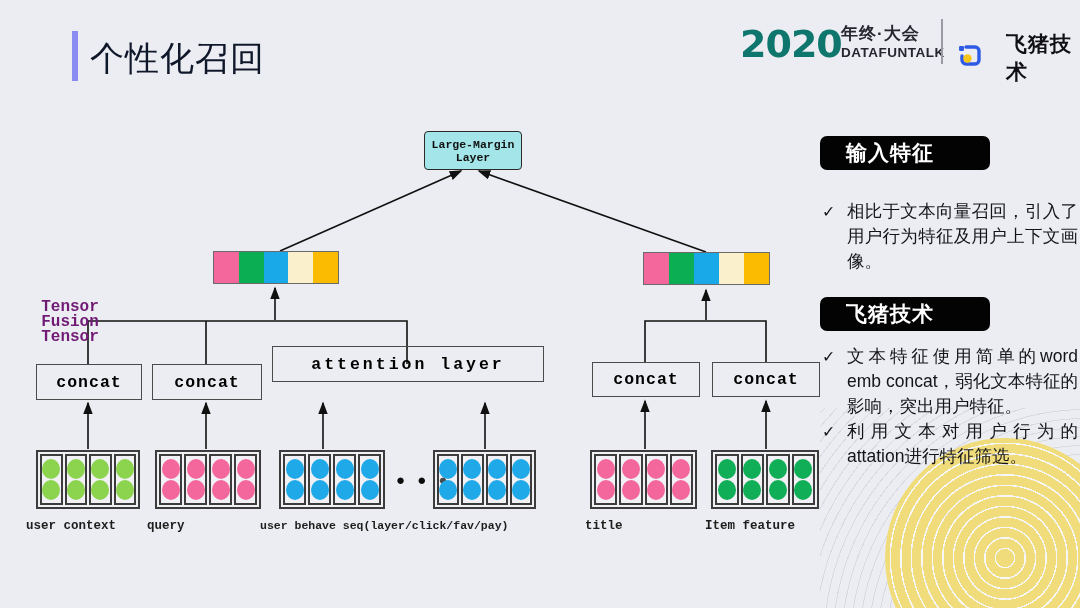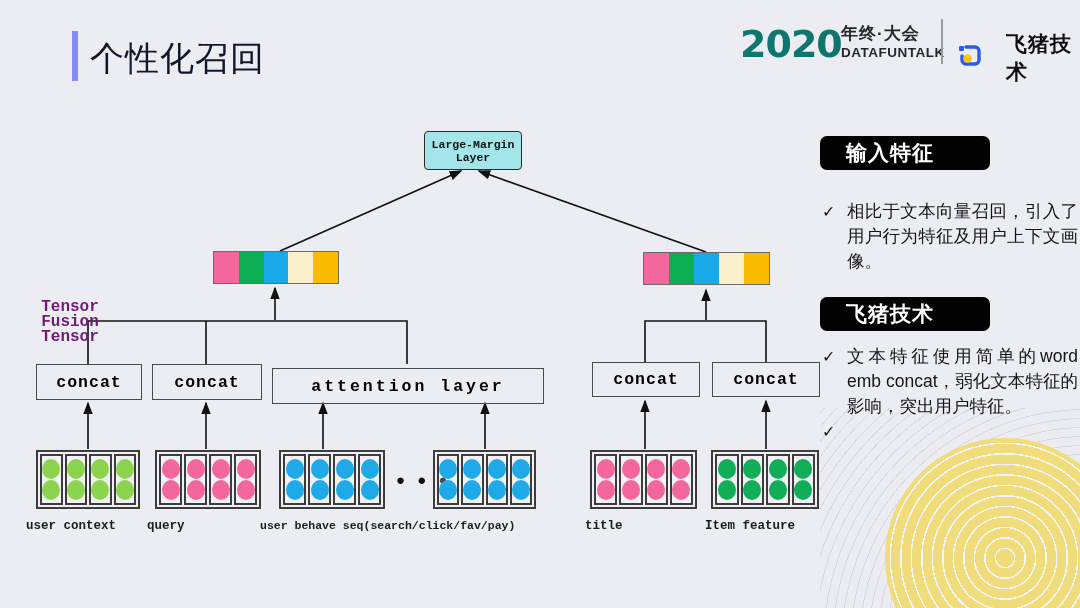--- a/index.html
+++ b/index.html
@@ -137,21 +137,21 @@
 <div class="abs ebar bar-right">
   <span style="background: rgb(244, 103, 157);"></span>
   <span style="background: rgb(11, 174, 83);"></span>
   <span style="background: rgb(25, 169, 232);"></span>
   <span style="background: rgb(251, 240, 204);"></span>
   <span style="background: rgb(251, 187, 0);"></span>
 </div>
 
 <div class="abs opbox" style="left:36px;top:364px;width:104px;height:34px;">concat</div>
 <div class="abs opbox" style="left:152px;top:364px;width:108px;height:34px;">concat</div>
-<div class="abs opbox wide" style="left:272px;top:368px;width:270px;height:34px;">attention layer</div>
+<div class="abs opbox wide" style="left:272px;top:346px;width:270px;height:34px;">attention layer</div>
 <div class="abs opbox" style="left:592px;top:362px;width:106px;height:33px;">concat</div>
 <div class="abs opbox" style="left:712px;top:362px;width:106px;height:33px;">concat</div>
 
 <div class="abs cgroup" style="left: 36px; top: 450px; width: 104px; --dot: #8cd44e;">
   <div class="cell">
       <span class="dot"></span>
       <span class="dot"></span>
     </div>
   <div class="cell">
       <span class="dot"></span>
@@ -253,34 +253,35 @@
       <span class="dot"></span>
     </div>
   <div class="cell">
       <span class="dot"></span>
       <span class="dot"></span>
     </div>
 </div>
 
 <div class="abs glabel" style="left:26px;width:124px;">user context</div>
 <div class="abs glabel" style="left:147px;width:120px;">query</div>
-<div class="abs glabel" style="left:260px;width:280px;font-size:11.5px;">user behave seq(search/click/fav/pay)</div>
+<div class="abs glabel" style="left:260px;width:280px;font-size:11.5px;">user behave seq(layer/click/fav/pay)</div>
 <div class="abs glabel" style="left:585px;width:120px;">title</div>
 <div class="abs glabel" style="left:705px;width:120px;">Item feature</div>
 
 <div class="abs phead" style="left:820px;top:136px;">输入特征</div>
 <ul class="abs plist" style="left:820px;top:199px;">
   <li>
     <span class="chk">✓</span>
     <span>相比于文本向量召回，引入了用户行为特征及用户上下文画像。</span>
   </li>
 </ul>
 
 <div class="abs phead" style="left:820px;top:297px;">飞猪技术</div>
 <ul class="abs plist" style="left:820px;top:344px;">
   <li>
     <span class="chk">✓</span>
     <span>文本特征使用简单的word emb concat，弱化文本特征的影响，突出用户特征。</span>
   </li>
   <li>
     <span class="chk">✓</span>
+    <span>利用文本对用户行为的attation进行特征筛选。</span>
   </li>
 </ul>
 
 </body></html>

